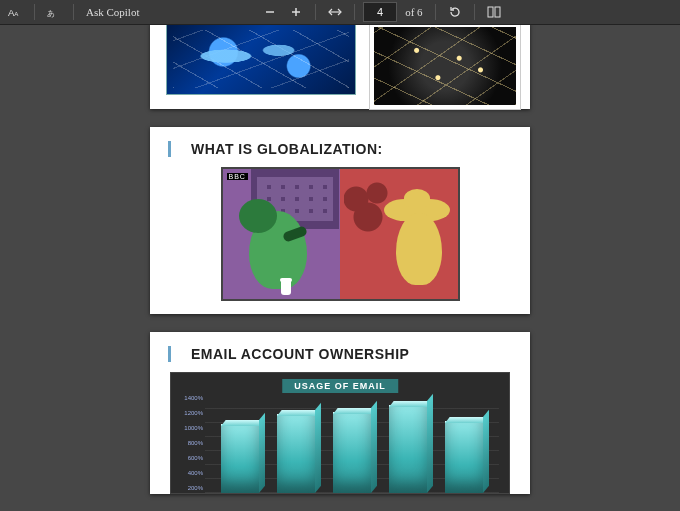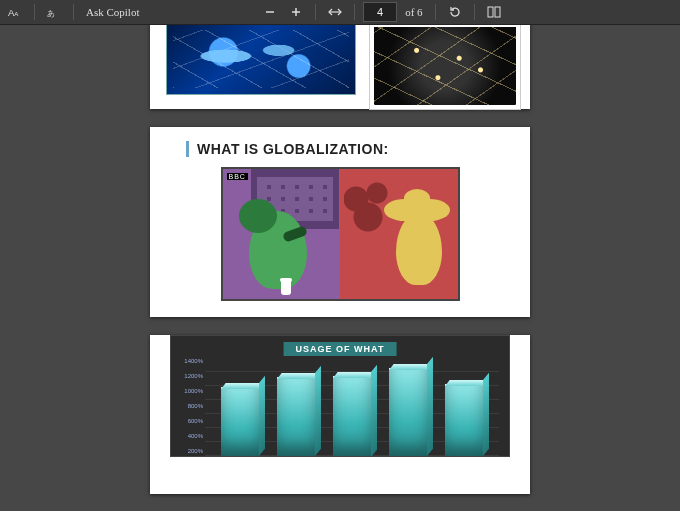--- a/index.html
+++ b/index.html
@@ -5,21 +5,21 @@
   html,body{margin:0;padding:0;width:680px;height:511px;overflow:hidden;font-family:"Segoe UI",Arial,sans-serif;background:#2a2a2a;}
   .toolbar{height:24px;background:#3a3a3a;display:flex;align-items:center;color:#ddd;font-size:11px;gap:4px;padding:0 4px;border-bottom:1px solid #222;}
   .tb-sep{width:1px;height:16px;background:#555;margin:0 4px;}
   .tb-btn{display:flex;align-items:center;justify-content:center;width:22px;height:20px;cursor:pointer;border-radius:2px;}
   .tb-text{padding:0 4px;font-family:Liberation Serif, serif;}
   .page-input{width:28px;height:16px;background:#222;border:1px solid #555;color:#eee;font-size:11px;text-align:center;}
   .viewport{position:relative;height:487px;overflow:hidden;display:flex;flex-direction:column;align-items:center;background:#474747;}
   .slide{background:#fff;width:380px;margin-top:0;margin-bottom:18px;box-shadow:0 1px 4px rgba(0,0,0,.6);}
   .slide-top{height:98px;position:relative;}
   .img-box{position:absolute;border:1px solid #ccc;background:#ddd;}
-  .slide-heading{margin:14px 18px 10px 36px;border-left:3px solid #6aa4c8;padding-left:8px;font-family:"Arial Narrow","Segoe UI",sans-serif;font-weight:700;font-size:14px;letter-spacing:.5px;color:#222;text-transform:uppercase;}
+  .slide-heading{margin:14px 18px 10px 18px;border-left:3px solid #6aa4c8;padding-left:20px;font-family:"Arial Narrow","Segoe UI",sans-serif;font-weight:700;font-size:14px;letter-spacing:.5px;color:#222;text-transform:uppercase;}
   .slide2{height:215px;}
   .cartoon{margin:0 auto;width:235px;height:130px;border:2px solid #444;display:flex;overflow:hidden;}
   .cartoon-left{flex:1;background:#8a5ea0;position:relative;}
   .cartoon-right{flex:1;background:#c24a4a;position:relative;}
   .bbc{position:absolute;left:4px;top:4px;font-size:7px;background:#000;color:#fff;padding:0 2px;letter-spacing:1px}
   .building{position:absolute;top:0;left:28px;width:88px;height:60px;background:#5a3e72;}
   .building:before{content:"";position:absolute;left:6px;top:8px;width:76px;height:44px;background:
     repeating-linear-gradient(90deg,#7a5c92 0 10px,transparent 10px 14px),
     repeating-linear-gradient(0deg,#7a5c92 0 8px,transparent 8px 12px);}
   .blob-green{position:absolute;left:26px;top:42px;width:58px;height:78px;background:#4aa65a;border-radius:50% 50% 40% 40%/55% 55% 45% 45%;}
@@ -136,22 +136,23 @@
       </div>
       <div class="cartoon-right">
         <div class="leaves"></div>
         <div class="hat"></div>
         <div class="blob-yellow"></div>
       </div>
     </div>
   </div>
 
   <div class="slide slide3">
+    <div class="slide-heading">EMAIL ACCOUNT OWNERSHIP</div>
     <div class="chart-card">
-      <div class="chart-title">USAGE OF WHAT</div>
+      <div class="chart-title">USAGE OF EMAIL</div>
       <div class="ylabels">
         <span>1400%</span>
         <span>1200%</span>
         <span>1000%</span>
         <span>800%</span>
         <span>600%</span>
         <span>400%</span>
         <span>200%</span>
       </div>
       <div class="chart-area">

